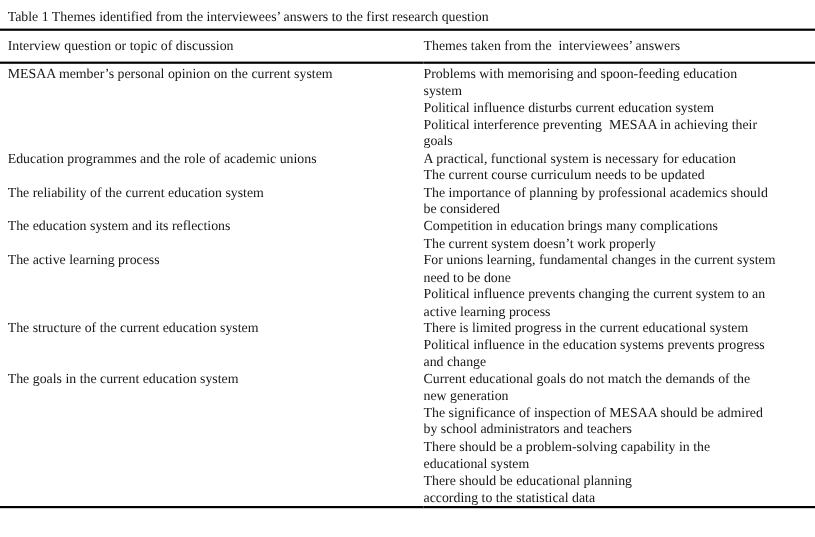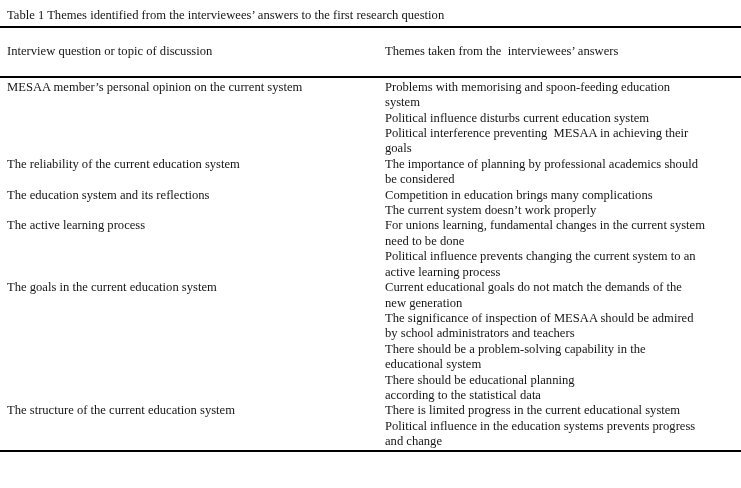--- a/index.html
+++ b/index.html
@@ -26,21 +26,21 @@
     table-layout: fixed;
     border-bottom: 2px solid #000;
   }
   col.col-topic  { width: 385px; }
   col.col-themes { width: 356px; }
   thead tr { border-bottom: 2px solid #000; }
   th {
     font-weight: normal;
     text-align: left;
     white-space: pre-wrap;
-    padding: 16px 0;
+    padding: 6px 0;
     overflow: hidden;
   }
   th:first-child { padding-left: 7px; }
   td { vertical-align: top; padding: 0; overflow: hidden; }
   td.topic { padding-left: 7px; white-space: pre-wrap; margin-top: 29px; }
   tbody tr:first-child td { padding-top: 2px; }
   .theme { white-space: pre-wrap; }
 </style>
 </head>
 <body>
@@ -64,20 +64,27 @@
     <td class="topic">MESAA member’s personal opinion on the current system</td>
     <td class="themes">
             <div class="theme">Problems with memorising and spoon-feeding education
 system</div>
             <div class="theme">Political influence disturbs current education system</div>
             <div class="theme">Political interference preventing  MESAA in achieving their
 goals</div>
           </td>
   </tr>
 
+  <tr>
+    <td class="topic">Education programmes and the role of academic unions</td>
+    <td class="themes">
+            <div class="theme">A practical, functional system is necessary for education</div>
+            <div class="theme">The current course curriculum needs to be updated</div>
+          </td>
+  </tr>
 
   <tr>
     <td class="topic">The reliability of the current education system</td>
     <td class="themes">
             <div class="theme">The importance of planning by professional academics should
 be considered</div>
           </td>
   </tr>
 
   <tr>
@@ -93,36 +100,36 @@
     <td class="themes">
             <div class="theme">For unions learning, fundamental changes in the current system
 need to be done</div>
             <div class="theme">Political influence prevents changing the current system to an
 active learning process</div>
           </td>
   </tr>
 
 
   <tr>
+    <td class="topic">The structure of the current education system</td>
+    <td class="themes">
+            <div class="theme">There is limited progress in the current educational system</div>
+            <div class="theme">Political influence in the education systems prevents progress
+and change</div>
+          </td>
+  </tr>
+
+  <tr>
     <td class="topic">The goals in the current education system</td>
     <td class="themes">
             <div class="theme">Current educational goals do not match the demands of the
 new generation</div>
             <div class="theme">The significance of inspection of MESAA should be admired
 by school administrators and teachers</div>
             <div class="theme">There should be a problem-solving capability in the
 educational system</div>
             <div class="theme">There should be educational planning
 according to the statistical data</div>
           </td>
   </tr>
-
-  <tr>
-    <td class="topic">The structure of the current education system</td>
-    <td class="themes">
-            <div class="theme">There is limited progress in the current educational system</div>
-            <div class="theme">Political influence in the education systems prevents progress
-and change</div>
-          </td>
-  </tr>
 </tbody>
   </table>
 </div>
 
 </body></html>

